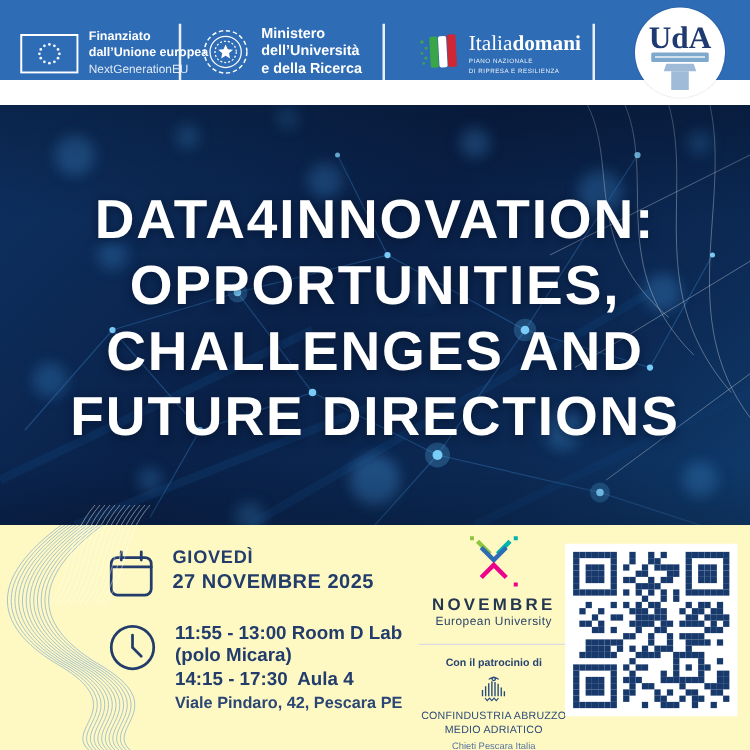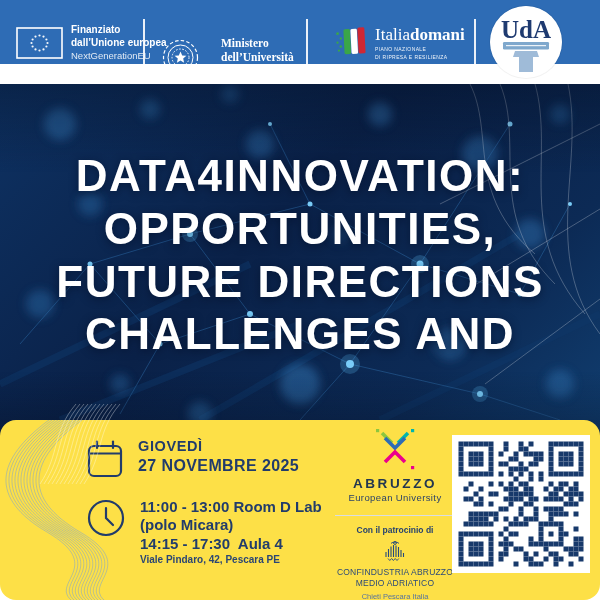--- a/index.html
+++ b/index.html
@@ -6,49 +6,49 @@
   .poster{position:relative;width:600px;height:600px;overflow:hidden;background:#ffffff;
           font-family:"Liberation Sans",sans-serif;}
 
   
   .hdr{position:absolute;left:0;top:0;width:600px;height:64px;background:#2e6cb5;z-index:5;padding-left:20px;}
   .hdr-div{position:absolute;top:19px;width:1.5px;height:46px;background:rgba(255,255,255,.9);}
   .eu-group{position:absolute;left:16px;top:24px;display:flex;align-items:center;gap:8px;color:#fff;}
   .eu-text{line-height:1.25;}
   .eu-text .b{font-weight:bold;font-size:10px;}
   .eu-text .l{font-weight:400;font-size:9.5px;opacity:.85;margin-top:1px;}
-  .min-group{position:absolute;left:160px;top:36px;display:flex;align-items:center;gap:20px;color:#fff;font-family:Liberation Serif, serif;}
+  .min-group{position:absolute;left:160px;top:20px;display:flex;align-items:center;gap:8px;color:#fff;}
   .min-text{font-weight:bold;font-size:11.5px;line-height:1.22;}
   .itd-group{position:absolute;left:334px;top:23px;display:flex;align-items:flex-end;gap:7px;color:#fff;}
   .itd-name{font-family:"Liberation Serif",serif;font-size:17px;line-height:1;}
   .itd-name .bold{font-weight:bold;}
   .itd-sub{font-size:5px;letter-spacing:.4px;line-height:1.5;margin-top:3px;opacity:.92;text-transform:uppercase;}
-  .uda{position:absolute;left:490px;top:6px;width:72px;height:72px;border-radius:50%;background:#fff;
+  .uda{position:absolute;left:508px;top:6px;width:72px;height:72px;border-radius:50%;background:#fff;
        box-shadow:0 0 0 1px rgba(0,0,0,.05);}
   
   .hero{position:absolute;left:0;top:84px;width:600px;height:400px;overflow:hidden;
         background:linear-gradient(135deg,#0e3263 0%,#0a2148 40%,#0c2a55 70%,#124478 100%);padding-left:20px;}
   .hero::after{content:"";position:absolute;inset:0;
         background:linear-gradient(180deg,rgba(4,12,30,.35) 0%,rgba(0,0,0,0) 22%,rgba(0,0,0,0) 72%,rgba(4,12,30,.6) 100%);}
   .hero svg.net{position:absolute;inset:0;}
   .hero h1{position:absolute;left:0;top:66px;width:600px;margin:0;text-align:center;z-index:3;
            color:#ffffff;font-size:44px;font-weight:bold;letter-spacing:1.5px;line-height:1.2;
            text-shadow:0 2px 8px rgba(2,12,34,.55);}
   .corner-waves{position:absolute;left:0;bottom:0;z-index:2;}
   
-  .ftr{position:absolute;left:0;top:420px;width:600px;height:180px;background:#fde047;border-radius:16px;}
+  .ftr{position:absolute;left:0;top:420px;width:600px;height:180px;background:#fef9c3;}
   .ftr-waves{position:absolute;left:0;top:0;}
   .info{position:absolute;left:86px;top:18px;color:#223c6b;}
   .row{display:flex;gap:14px;align-items:flex-start;}
   .row + .row{margin-top:18px;}
   .day{font-size:14.5px;font-weight:600;letter-spacing:.6px;}
   .date{font-size:16px;font-weight:800;letter-spacing:.4px;margin-top:3px;}
   .slot{font-size:15px;font-weight:bold;line-height:1.22;}
   .venue{font-size:12.5px;font-weight:bold;line-height:1.25;margin-top:3px;width:220px;}
-  .addr{font-size:10px;font-weight:600;margin-top:1px;color:#2b4674;}
+  .addr{font-size:13px;font-weight:600;margin-top:1px;color:#2b4674;text-align:center;}
   .icon-cal,.icon-clock{flex:0 0 auto;}
   
   .partners{position:absolute;left:333px;top:8px;width:124px;text-align:center;color:#233750;}
   .xmark{display:block;margin:0 auto;}
   .ing-name{font-size:13.5px;font-weight:600;letter-spacing:2.6px;margin-top:4px;color:#233750;}
   .ing-sub{font-size:9.5px;font-weight:500;letter-spacing:.4px;margin-top:1px;color:#2c4368;}
   .part-div{width:120px;height:1px;background:#d9dde3;margin:12px auto 0;}
   .patron-label{font-size:8.5px;font-weight:bold;margin-top:9px;color:#27436f;}
   .eagle{display:block;margin:4px auto 2px;}
   .conf1{font-size:8.5px;font-weight:500;letter-spacing:.2px;color:#2c4a78;line-height:1.35;}
@@ -237,22 +237,22 @@
         <use href="#hw" x="-32"></use>
           <use href="#hw" x="-36"></use>
           <use href="#hw" x="-40"></use>
           <use href="#hw" x="-44"></use>
       </g>
     </svg>
 
     <h1>
       <div>DATA4INNOVATION:</div>
       <div>OPPORTUNITIES,</div>
+      <div>CHALLENGES AND</div>
       <div>FUTURE DIRECTIONS</div>
-      <div>CHALLENGES AND</div>
     </h1>
   </div>
 
   <div class="ftr">
 
     <svg class="ftr-waves" width="160" height="180" viewBox="0 0 160 180">
       <defs>
           <path id="fw" d="M82,0 C28,40 22,78 80,112 C138,146 84,162 104,180" fill="none"></path>
         </defs>
       <g stroke="#7aa3cf" stroke-opacity=".75" stroke-width=".7">
@@ -283,39 +283,39 @@
           <div class="day">GIOVEDÌ</div>
           <div class="date">27 NOVEMBRE 2025</div>
         </div>
       </div>
       <div class="row">
         <svg class="icon-clock" width="40" height="40" viewBox="0 0 40 40" fill="none" stroke="#223c6b" stroke-width="2.2" stroke-linecap="round">
           <circle cx="20" cy="20" r="17"></circle>
           <path d="M20 10 L20 20 L27 27"></path>
         </svg>
         <div>
-          <div class="slot">11:00 - 13:00 Room D Lab</div>
+          <div class="slot">11:55 - 13:00 Room D Lab</div>
           <div class="slot">(polo Micara)</div>
           <div class="slot">14:15 - 17:30&nbsp; Aula 4</div>
           <div class="addr">Viale Pindaro, 42, Pescara PE</div>
         </div>
       </div>
     </div>
 
     <div class="partners">
       <svg class="xmark" width="44" height="44" viewBox="0 0 44 44" fill="none" stroke-width="3.6">
         <path d="M9,5 L19,15" stroke="#8dc63f"></path>
         <path d="M35,5 L25,15" stroke="#00b5ad"></path>
         <path d="M12,10 L22,20 L32,10" stroke="#2e6cb5"></path>
         <path d="M12,34 L22,24 L32,34" stroke="#ec008c"></path>
         <rect x="3" y="1" width="3.2" height="3.2" fill="#8dc63f" stroke="none"></rect>
         <rect x="38" y="1" width="3.2" height="3.2" fill="#00b5ad" stroke="none"></rect>
         <rect x="38" y="38" width="3.2" height="3.2" fill="#ec008c" stroke="none"></rect>
       </svg>
-      <div class="ing-name">ABRUZZO</div>
+      <div class="ing-name">NOVEMBRE</div>
       <div class="ing-sub">European University</div>
       <div class="part-div"></div>
       <div class="patron-label">Con il patrocinio di</div>
       <svg class="eagle" width="30" height="26" viewBox="0 0 30 26" fill="none" stroke="#254a7d" stroke-width="1.1">
         <path d="M6,18 V13 M8.5,18 V10 M11,18 V7.5 M13.5,18 V6 M16,18 V6.5 M18.5,18 V8 M21,18 V11 M23.5,18 V14"></path>
         <path d="M11,4.5 C13,2.5 17,2.5 19,4.5" stroke-width="1"></path>
         <circle cx="15" cy="4" r="1.4" stroke-width="1"></circle>
         <path d="M8,19.5 l1.8,2 l1.8,-2 l1.8,2 l1.8,-2 l1.8,2 l1.8,-2" stroke-width=".9"></path>
       </svg>
       <div class="conf1">CONFINDUSTRIA ABRUZZO</div>

